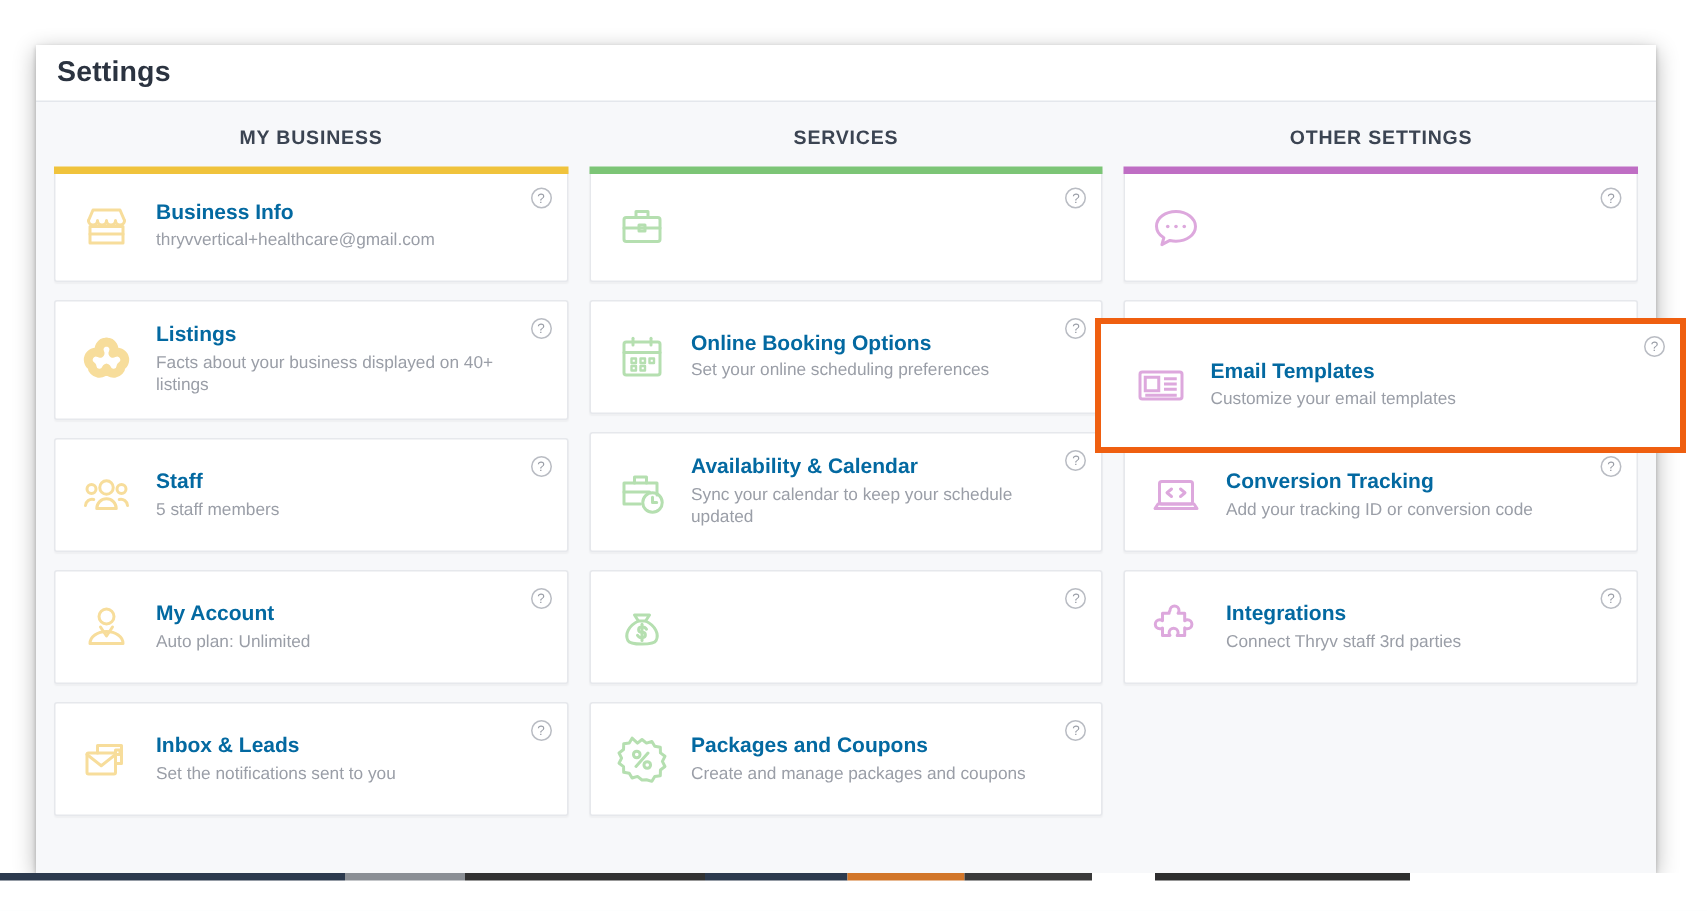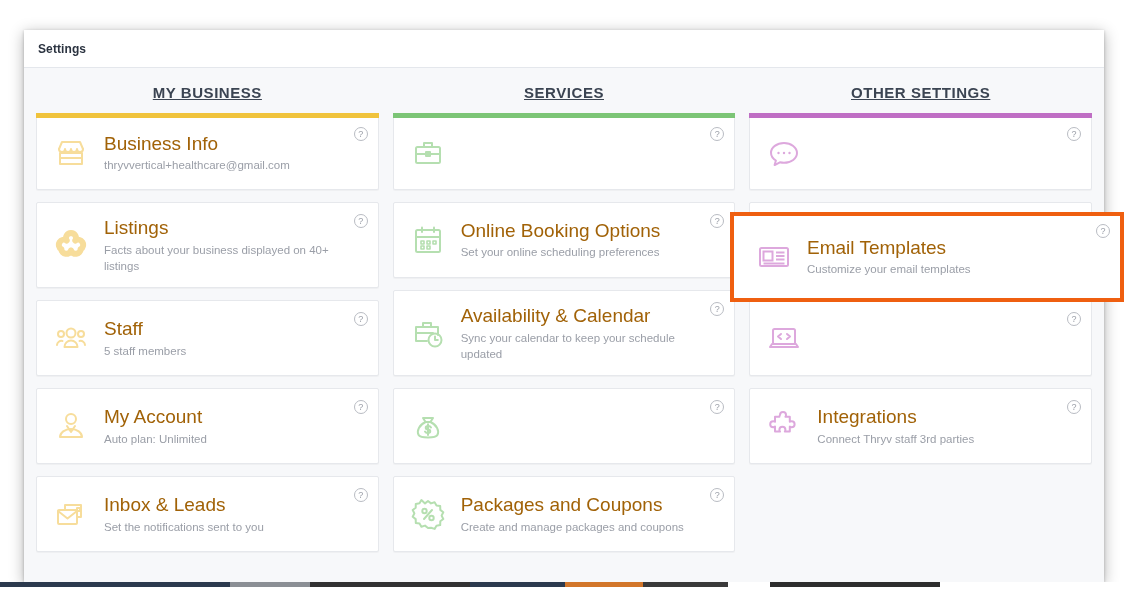--- a/index.html
+++ b/index.html
@@ -33,21 +33,21 @@
 
   .titlebar {
     height: 38px;
     background: #ffffff;
     border-bottom: 1px solid #e4e7ec;
     display: flex;
     align-items: center;
     padding-left: 14px;
   }
   .titlebar-title {
-    font-size: 12px;
+    font-size: 19px;
     font-weight: bold;
     color: #2b3340;
     letter-spacing: 0.1px;
   }
 
   .board {
     position: relative;
     height: 514px;
     background: #f7f8fa;
     padding: 16px 12px 0 12px;
@@ -57,26 +57,25 @@
 
   .column {
     flex: 1;
     display: flex;
     flex-direction: column;
     min-width: 0;
   }
 
   .col-heading {
     text-align: center;
-    font-size: 15px;
+    font-size: 13px;
     font-weight: bold;
     color: #3b4452;
     letter-spacing: 0.55px;
     padding-bottom: 13px;
-    text-decoration: underline;
   }
 
   
   .card {
     position: relative;
     background: #ffffff;
     border: 1px solid #e6e8ec;
     border-radius: 2px;
     margin-bottom: 12px;
     padding: 13px 36px 13px 12px;
@@ -102,23 +101,23 @@
     height: 44px;
     display: flex;
     align-items: center;
     justify-content: center;
   }
   .card-icon svg { display: block; }
 
   .card-text { min-width: 0; }
 
   .card-title {
-    font-size: 19px;
-    font-weight: normal;
-    color: #a16207;
+    font-size: 14px;
+    font-weight: bold;
+    color: #0369a1;
     line-height: 1.25;
     margin-bottom: 3px;
   }
   .card-desc {
     font-size: 11.5px;
     color: #9a9ea7;
     line-height: 1.38;
   }
 
   .help-icon {
@@ -372,20 +371,24 @@
           </div>
           <div class="card">
             <span class="help-icon">?</span>
             <span class="card-icon">
               <svg width="34" height="34" viewBox="0 0 34 34" fill="none" stroke="#dda8dd" stroke-width="2" stroke-linecap="round" stroke-linejoin="round">
                 <rect x="6" y="8" width="22" height="15" rx="1.5"></rect>
                 <path d="M3 26 h28 l-2-3 H5z"></path>
                 <path d="M14 13 l-3 2.5 3 2.5"></path>
                 <path d="M20 13 l3 2.5-3 2.5"></path>
               </svg>
+            </span>
+            <span class="card-text">
+              <div class="card-title">Conversion Tracking</div>
+              <div class="card-desc">Add your tracking ID or conversion code</div>
             </span>
           </div>
           <div class="card">
             <span class="help-icon">?</span>
             <span class="card-icon">
               <svg width="34" height="34" viewBox="0 0 34 34" fill="none" stroke="#dda8dd" stroke-width="2" stroke-linecap="round" stroke-linejoin="round">
                 <path d="M13 6 a3 3 0 0 1 6 0 a3 3 0 0 1-.6 1.8 h4.4 v5 a3 3 0 0 1 1.8-.6 a3 3 0 0 1 0 6 a3 3 0 0 1-1.8-.6 v5 h-5 a3 3 0 0 0 .6-1.8 a3 3 0 0 0-6 0 a3 3 0 0 0 .6 1.8 H8 v-5 a3 3 0 0 1-1.8 .6 a3 3 0 0 1 0-6 a3 3 0 0 1 1.8 .6 v-5 h4.4 A3 3 0 0 1 13 6z"></path>
               </svg>
             </span>
             <span class="card-text">

